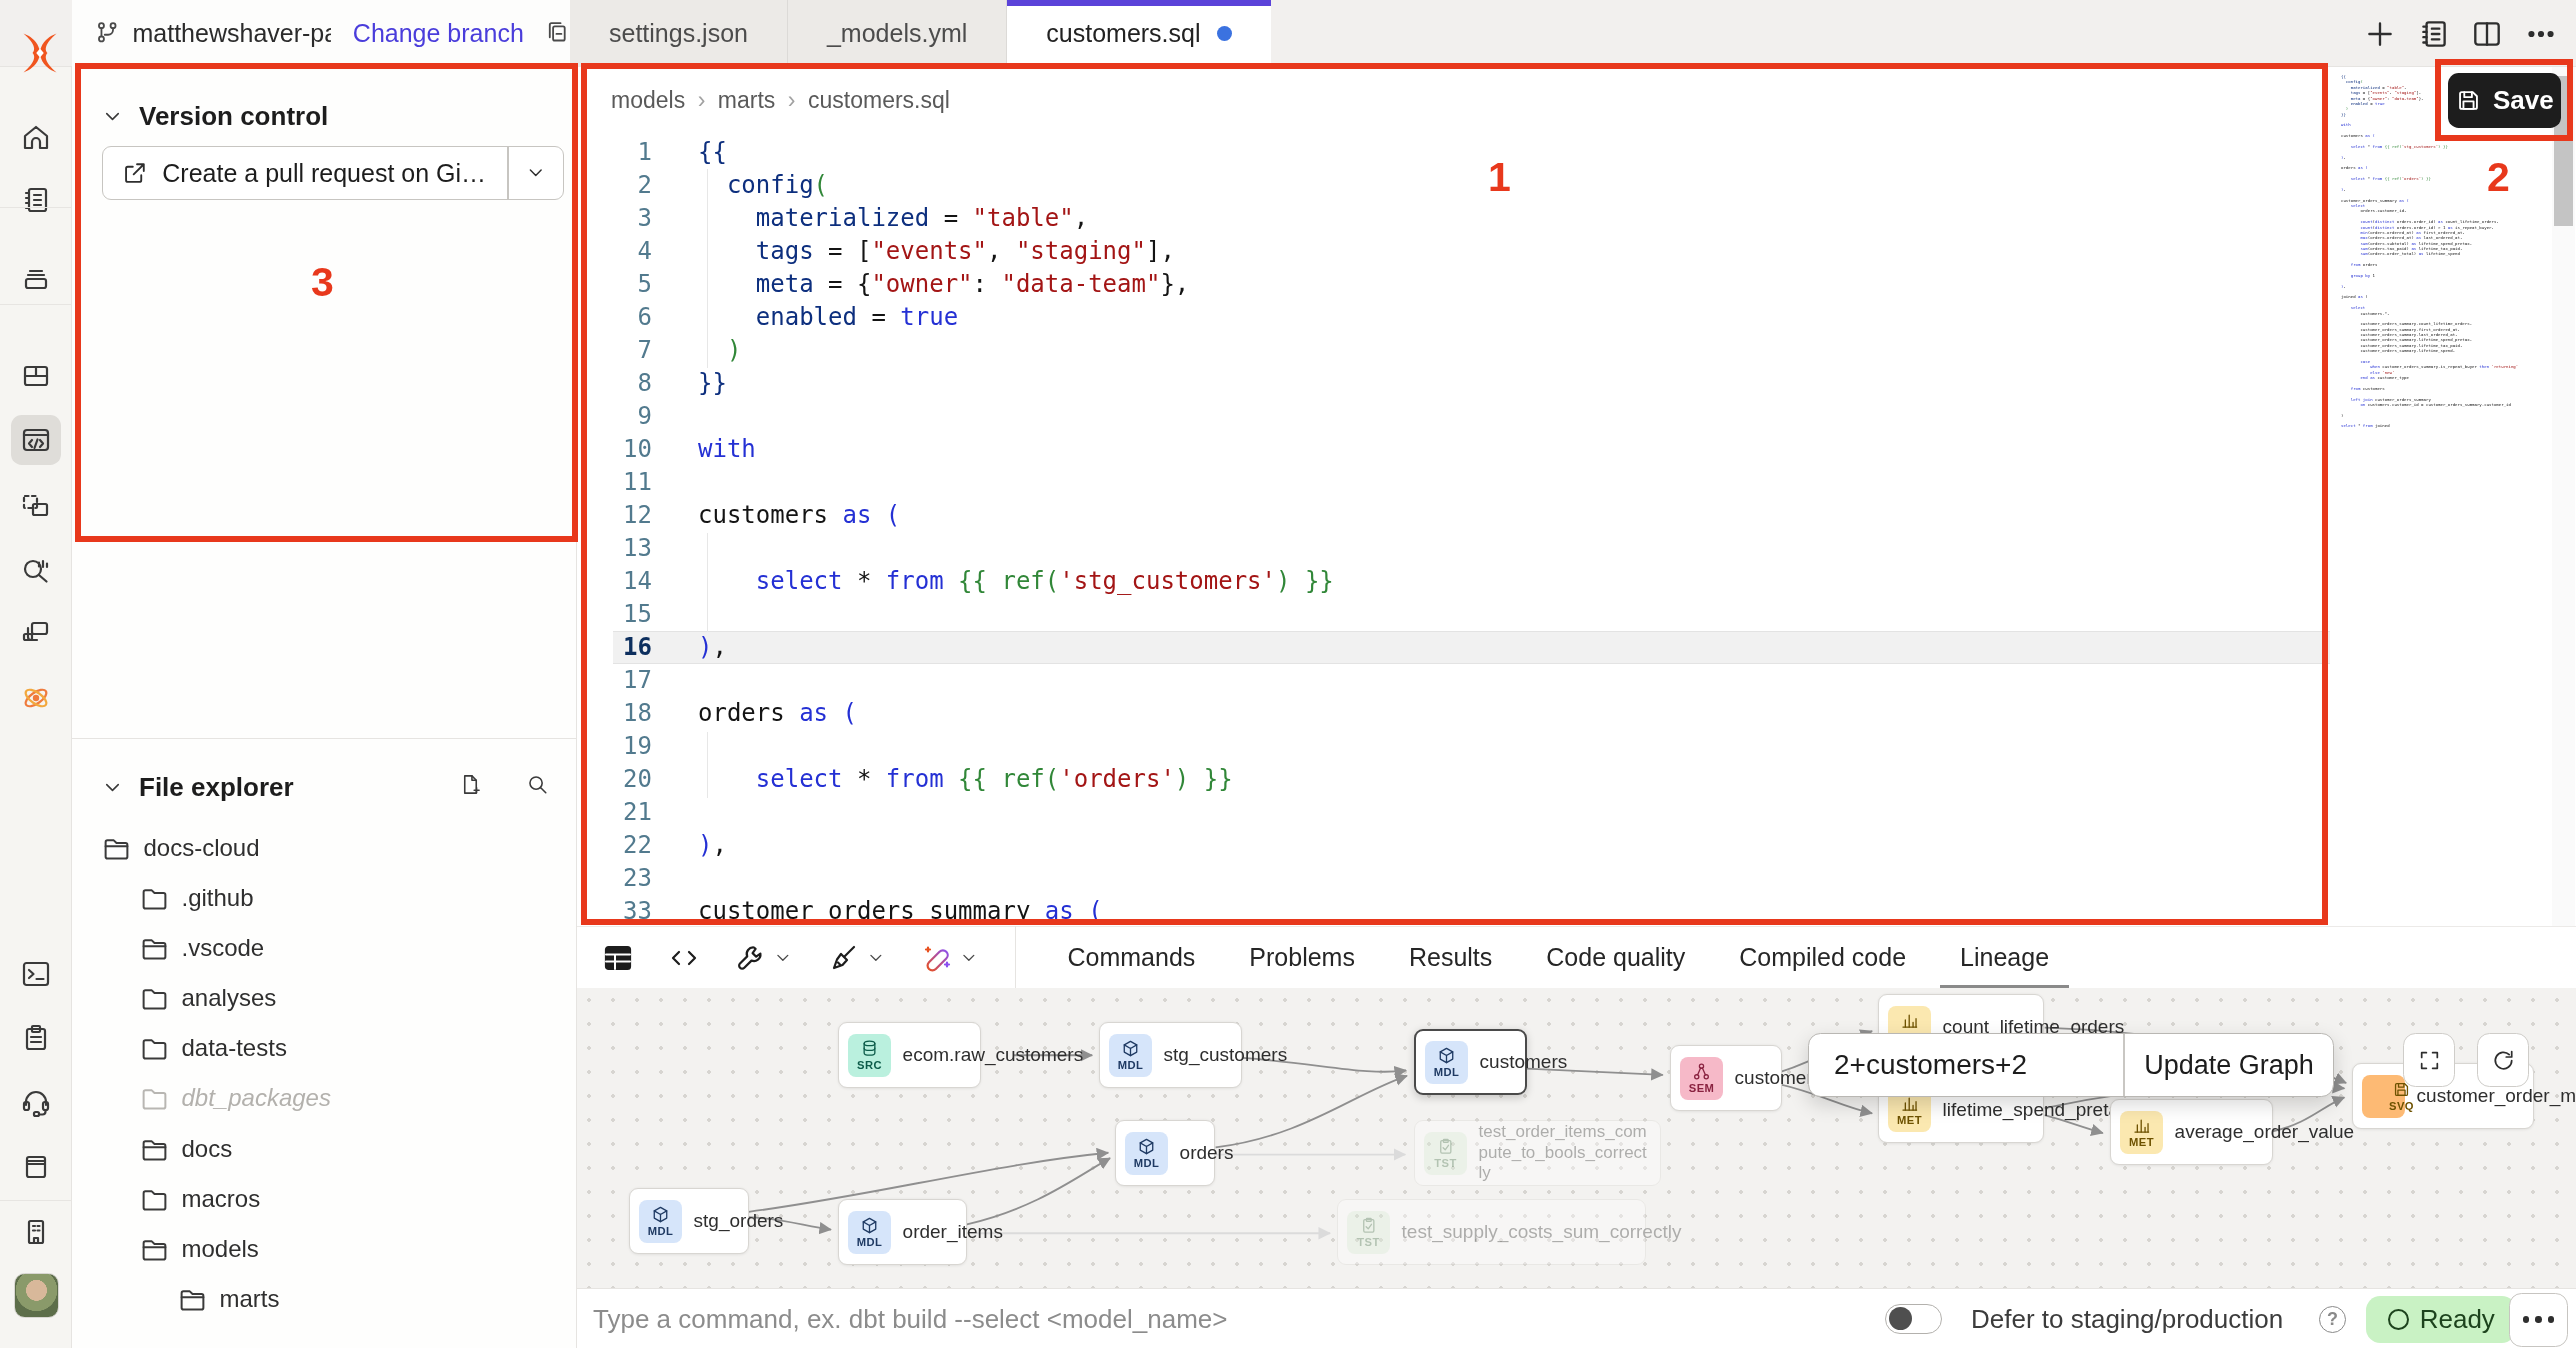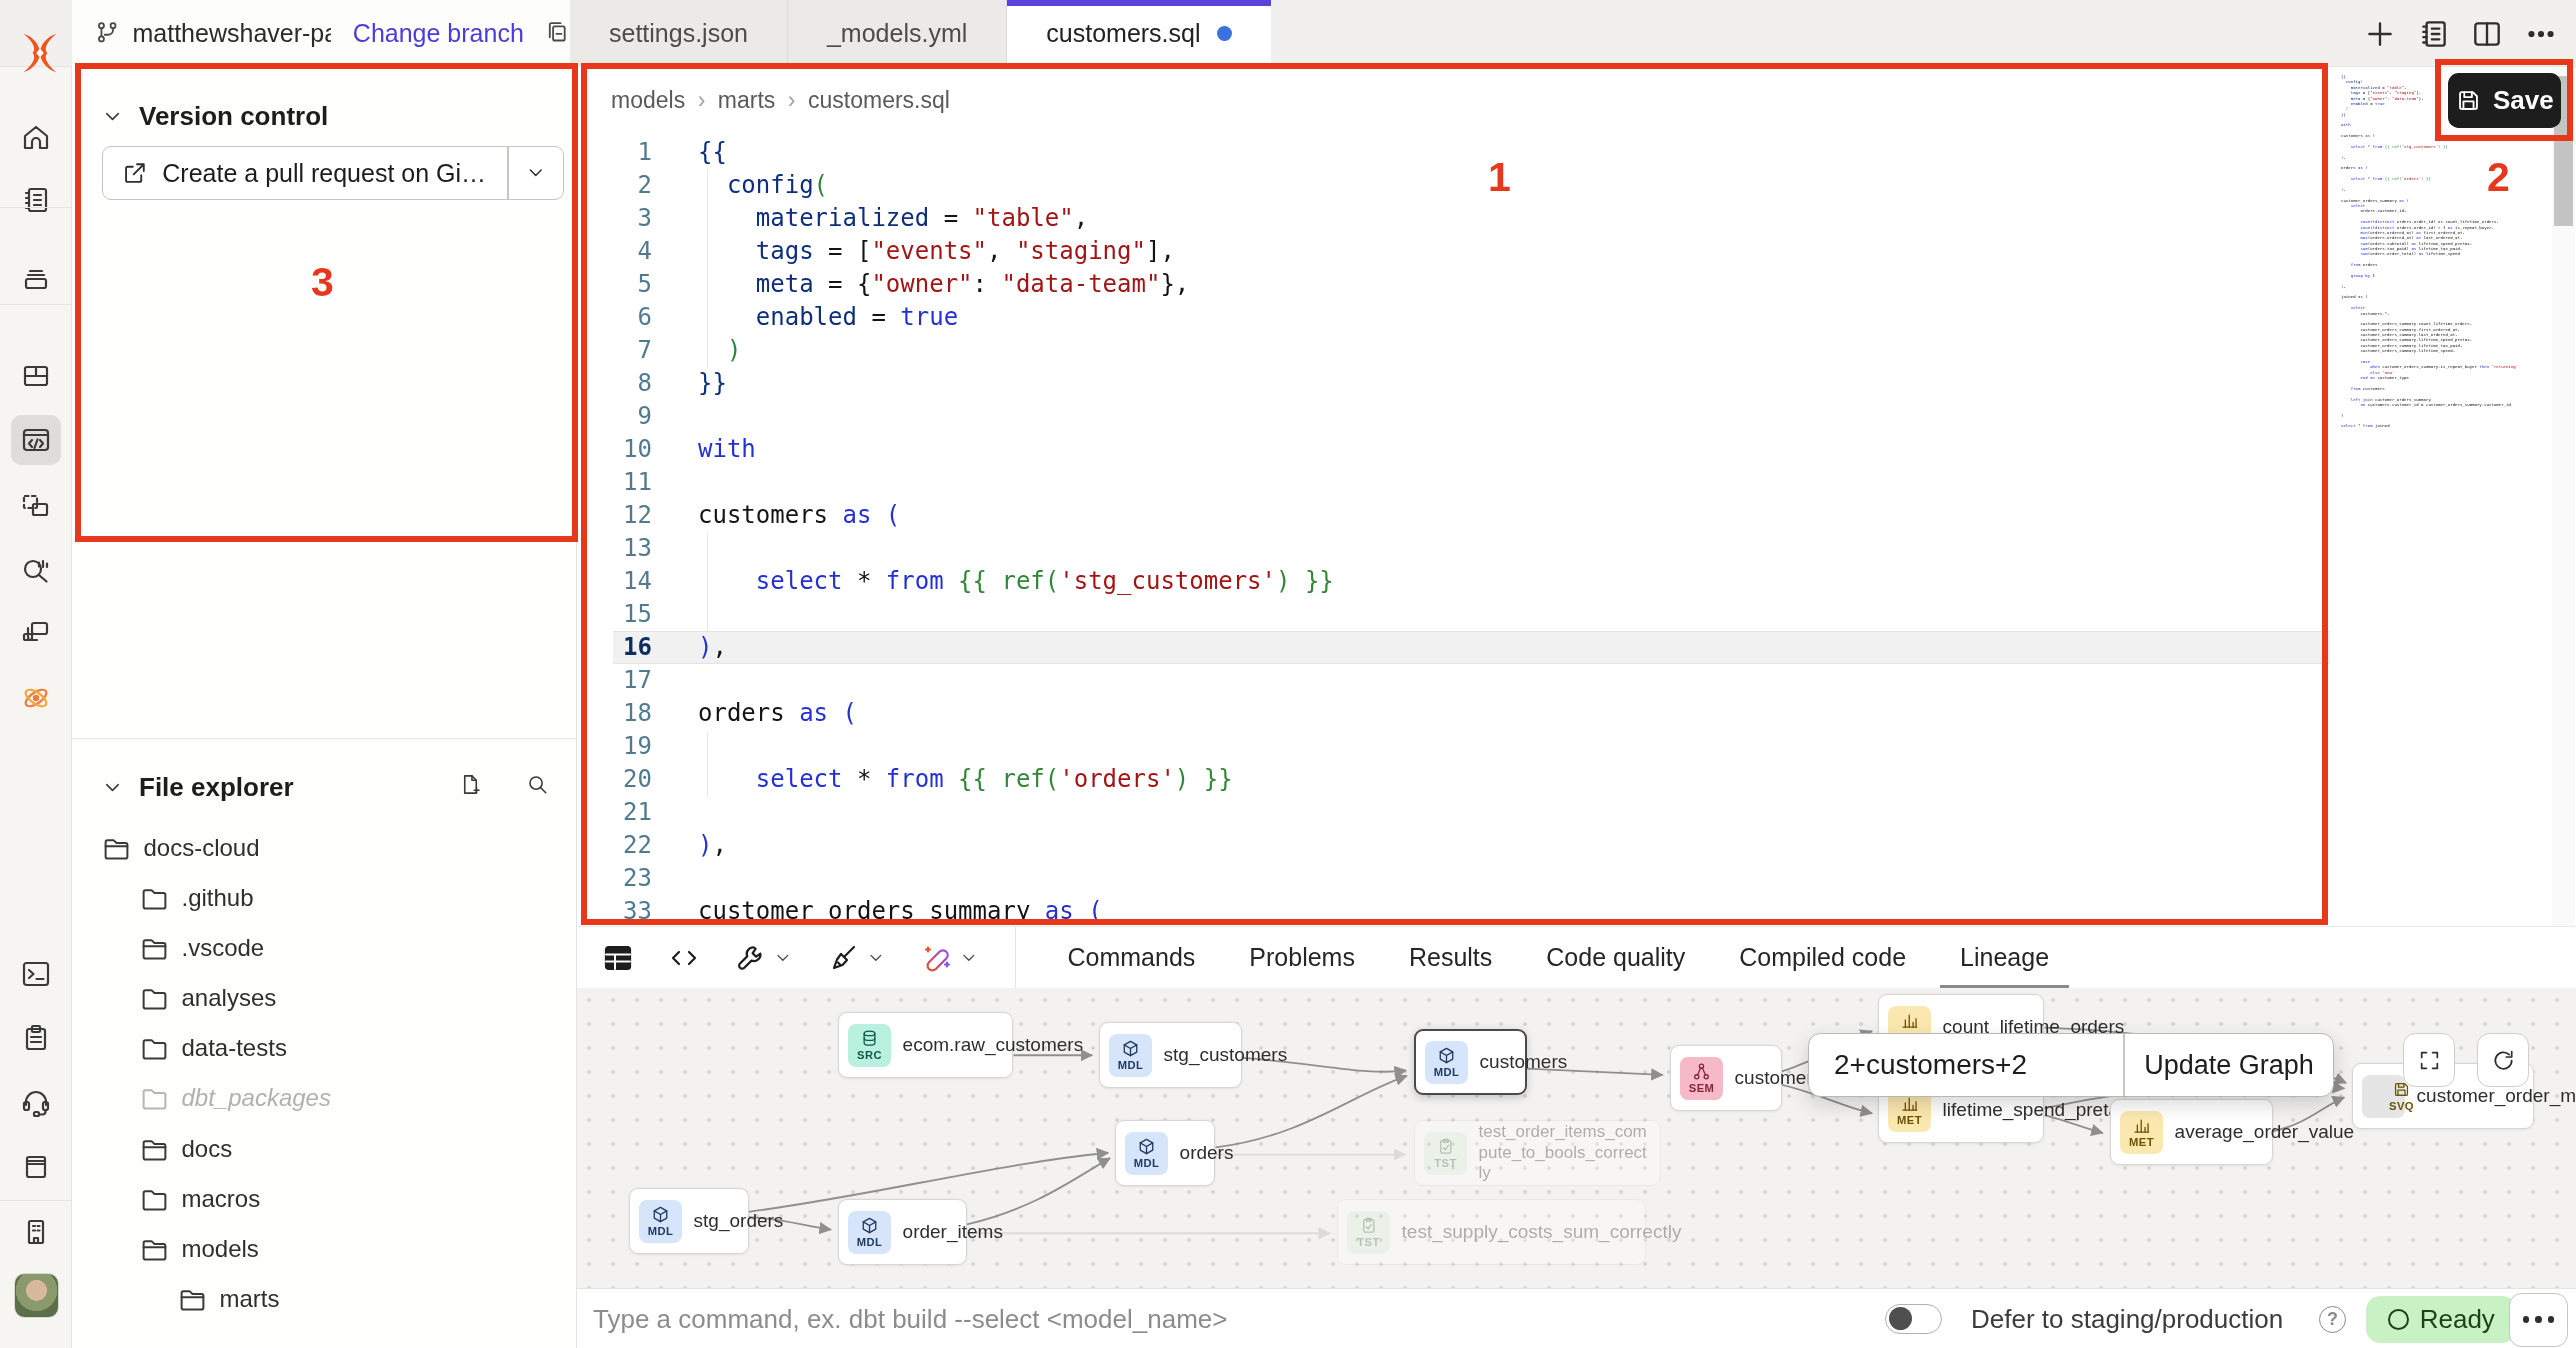--- a/index.html
+++ b/index.html
@@ -638,21 +638,21 @@
         <path d="M1062 90 L1214 97" marker-end="url(#arr)"></path>
         <path d="M1338 96 C 1386 82, 1412 62, 1448 48" marker-end="url(#arr)"></path>
         <path d="M1338 106 C 1386 116, 1412 132, 1448 140" marker-end="url(#arr)"></path>
         <path d="M1641 142 C 1664 148, 1684 156, 1706 162" marker-end="url(#arr)"></path>
         <path d="M1641 134 C 1762 108, 1880 102, 1976 112" marker-end="url(#arr)"></path>
         <path d="M1896 160 C 1934 152, 1952 132, 1976 122" marker-end="url(#arr)"></path>
         <path d="M1641 44 C 1782 48, 1912 78, 1978 106" marker-end="url(#arr)"></path>
       </g>
     </svg>
     <div id="lineage-nodes">
-        <div class="lnode" style="left: 261px; top: 24px; width: 175px;">
+        <div class="lnode" style="left: 261px; top: 34px; width: 143px;">
           <span class="lbadge" style="background: rgb(186, 240, 222); color: rgb(13, 92, 74);">
             <svg viewBox="0 0 32 32" fill="none" stroke="currentColor" stroke-width="2.2" stroke-linecap="round" stroke-linejoin="round">
               <ellipse cx="16" cy="7.5" rx="9" ry="3.8"></ellipse>
               <path d="M7 7.5v8c0 2.1 4 3.8 9 3.8s9-1.7 9-3.8v-8"></path>
               <path d="M7 15.5v8c0 2.1 4 3.8 9 3.8s9-1.7 9-3.8v-8"></path>
             </svg>
             <span class="bt">SRC</span>
           </span>
           <span class="llabel">ecom.raw_customers</span>
         </div>
@@ -764,21 +764,21 @@
           <span class="lbadge" style="background: rgb(251, 232, 176); color: rgb(110, 82, 0);">
             <svg viewBox="0 0 32 32" fill="none" stroke="currentColor" stroke-width="2.2" stroke-linecap="round" stroke-linejoin="round">
               <path d="M5 27h23"></path>
               <path d="M9 27V15M15.5 27V7M22 27v-8M27 27V13"></path>
             </svg>
             <span class="bt">MET</span>
           </span>
           <span class="llabel">average_order_value</span>
         </div>
         <div class="lnode" style="left: 1775px; top: 75px; width: 182px;">
-          <span class="lbadge" style="background: #e5e5e5; color: rgb(110, 82, 0); padding-left: 36px;">
+          <span class="lbadge" style="background: #fdba74; color: rgb(110, 82, 0); padding-left: 36px;">
             <svg viewBox="0 0 32 32" fill="none" stroke="currentColor" stroke-width="2.2" stroke-linecap="round" stroke-linejoin="round">
               <path d="M6 8a2 2 0 0 1 2-2h13l5 5v13a2 2 0 0 1-2 2H8a2 2 0 0 1-2-2z"></path>
               <path d="M11 6v6h9V6"></path>
               <rect x="10" y="17" width="12" height="9"></rect>
             </svg>
             <span class="bt">SVQ</span>
           </span>
           <span class="llabel">customer_order_metrics</span>
         </div>
       </div>

